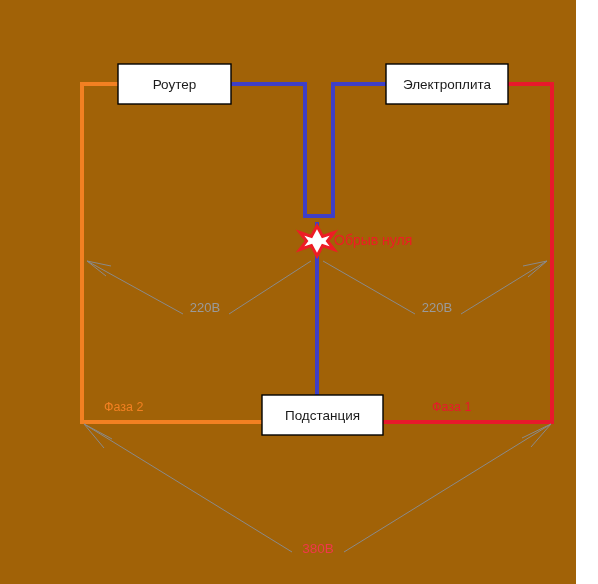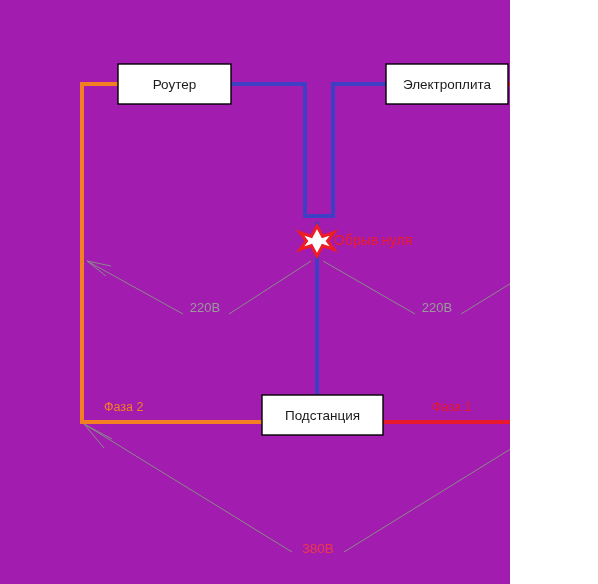--- a/index.html
+++ b/index.html
@@ -6,23 +6,23 @@
   html, body {
     margin: 0;
     padding: 0;
     background: #ffffff;
   }
   body {
     font-family: "Liberation Sans", sans-serif;
   }
   #canvas-wrap {
     position: relative;
-    width: 510px;
+    width: 576px;
     height: 584px;
-    background: #a21caf;
+    background: #a16207;
     overflow: hidden;
   }
   svg#diagram {
     position: absolute;
     left: 0;
     top: 0;
     width: 598px;
     height: 584px;
     display: block;
   }

